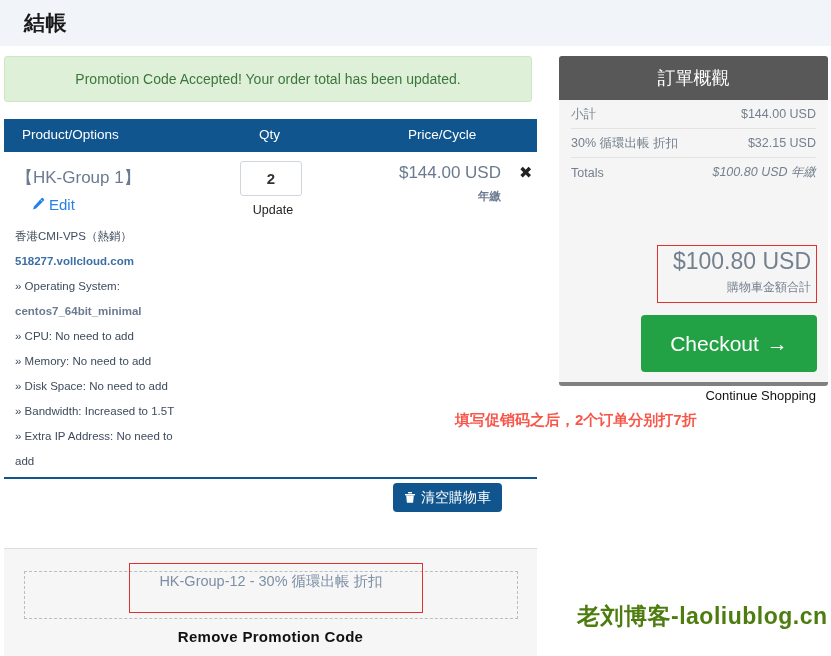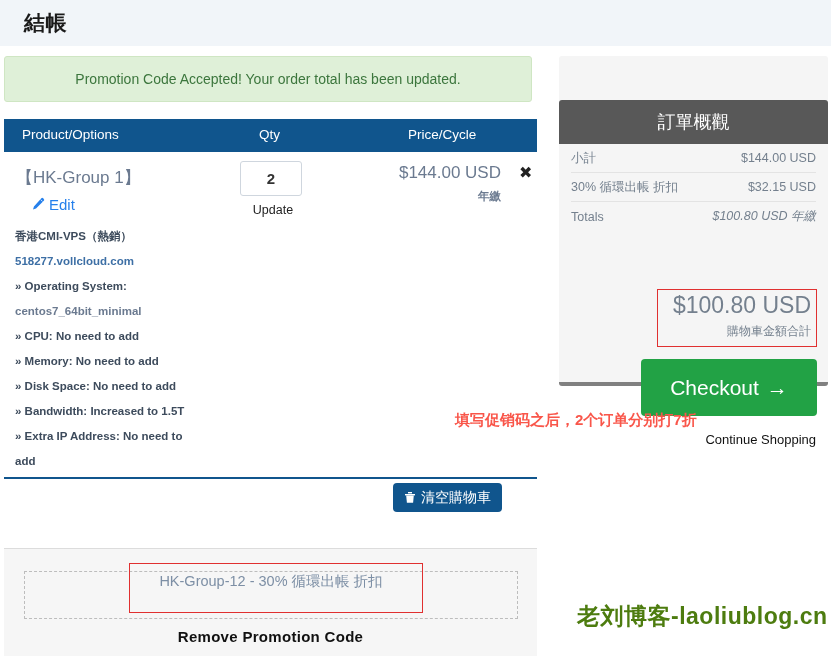--- a/index.html
+++ b/index.html
@@ -77,21 +77,21 @@
   .pencil { display: inline-block; width: 15px; height: 15px; }
 
   .spec-list {
     position: absolute; left: 11px; top: 72px;
     width: 200px;
     font-size: 11.5px;
     color: #3d4b5c;
     font-weight: bold;
     line-height: 25px;
   }
-  .spec-list .plain { font-weight: bold; color: #3d4b5c; }
+  .spec-list .plain { font-weight: normal; color: #3d4b5c; }
   .spec-list .domain { color: #3d6fa5; font-weight: bold; }
   .spec-list .os { color: #6b7a90; font-weight: bold; }
 
   .qtybox {
     position: absolute; left: 236px; top: 9px;
     width: 62px; height: 35px;
     border: 1px solid #cfd6de; border-radius: 3px;
     background: #fff;
     text-align: center; line-height: 33px;
     font-size: 15px; font-weight: bold; color: #333;
@@ -171,21 +171,20 @@
     width: 269px; height: 330px;
     background: #f5f5f5;
     border-bottom: 4px solid #808080;
     border-radius: 3px;
   }
   .summary-head {
     height: 44px; background: #585858;
     color: #ffffff; font-size: 18px;
     display: flex; align-items: center; justify-content: center;
     border-radius: 3px 3px 0 0;
-    margin-top: 44px;
   }
   .summary-body { position: relative; padding: 0 12px; }
   .srow {
     position: relative; height: 29px;
     border-bottom: 1px solid #e3e3e3;
     display: flex; align-items: center; justify-content: space-between;
     font-size: 12.5px; color: #74808e;
   }
   .srow.last { border-bottom: none; }
   .srow .val { text-align: right; }

